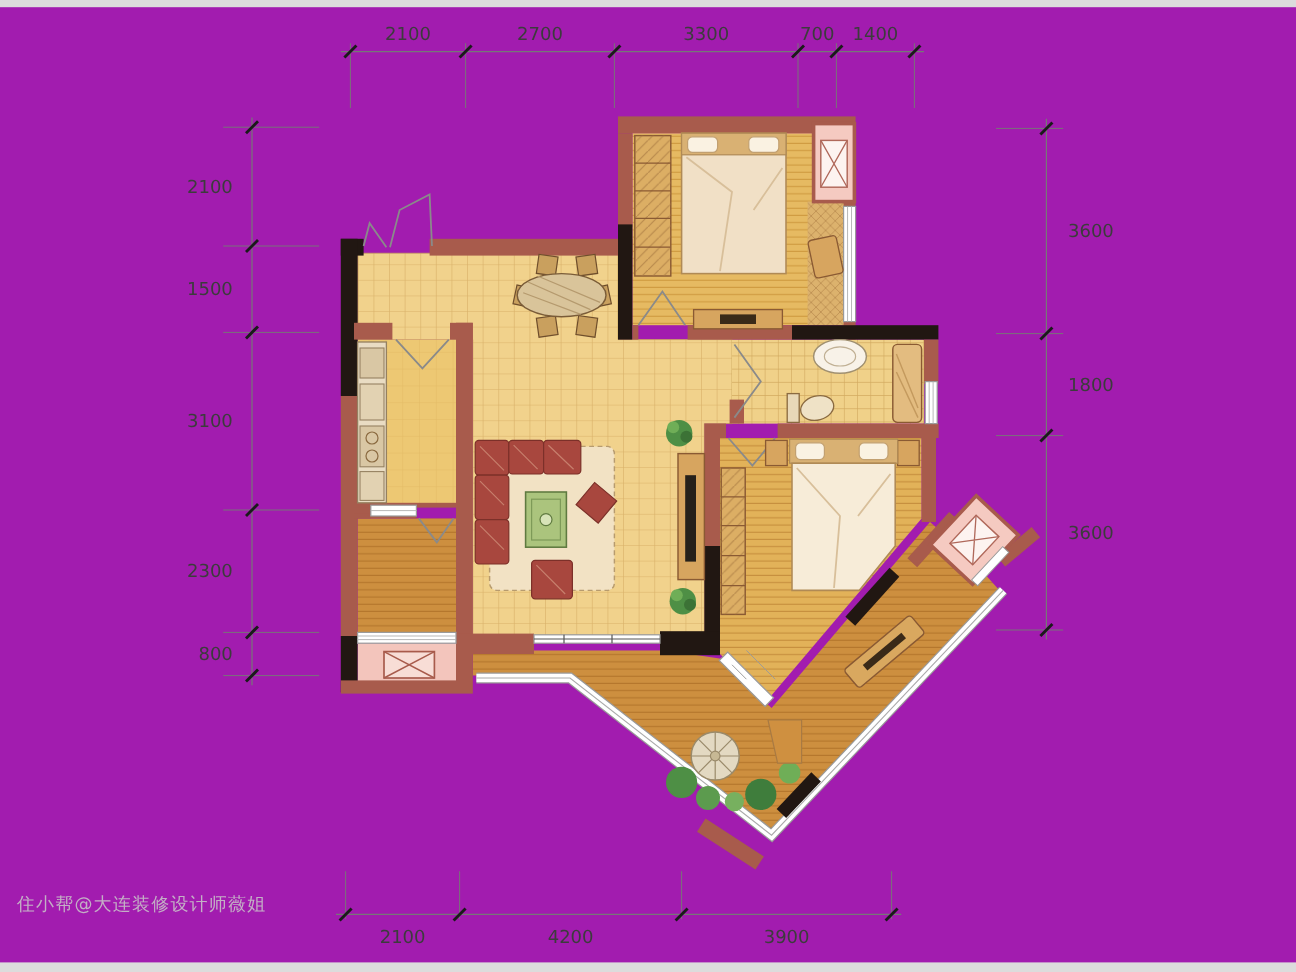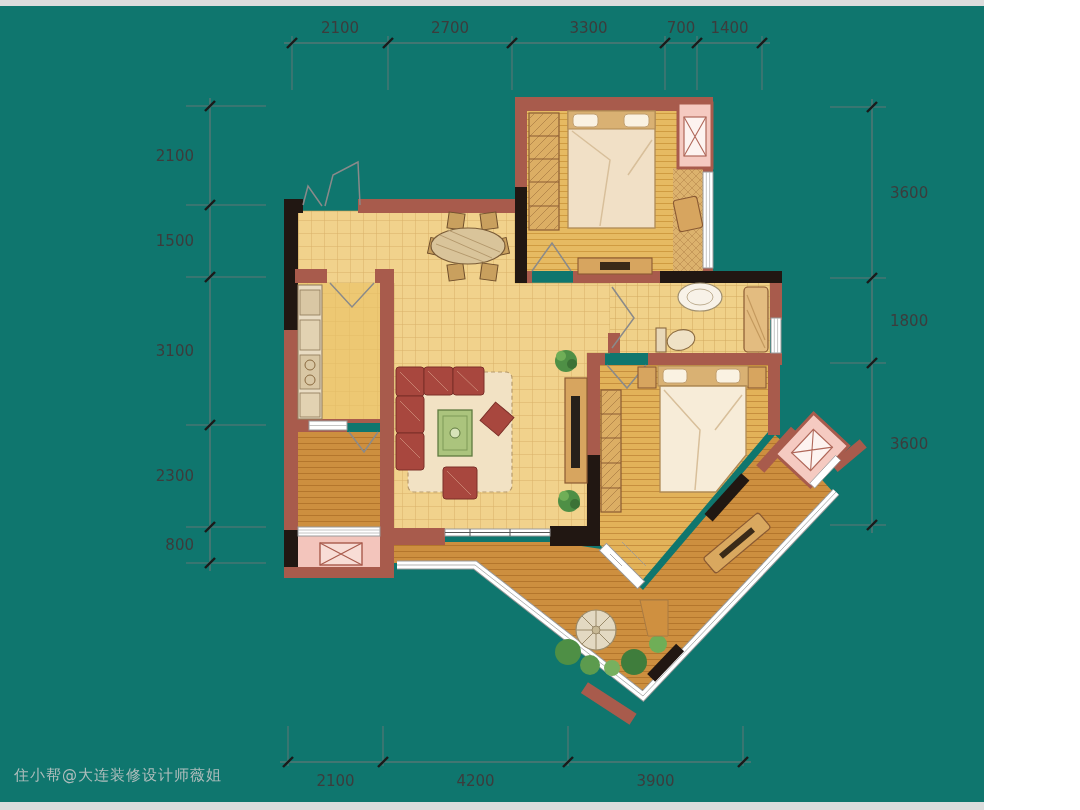--- a/index.html
+++ b/index.html
@@ -1,19 +1,19 @@
 <!DOCTYPE html>
 <html><head>
 <meta charset="utf-8">
 <style>
   html,body{margin:0;padding:0;background:#fff;}
-  #stage{position:relative;width:984px;height:810px;background:#0f766e;overflow:hidden;
+  #stage{position:relative;width:1080px;height:810px;background:#a21caf;overflow:hidden;
          font-family:"DejaVu Sans","Liberation Sans",sans-serif;}
   .letterbox{position:absolute;left:0;width:1080px;background:#dcdcdc;}
-  #watermark{position:absolute;left:14px;top:766px;font-size:15px;color:#c9c9c9;opacity:.85;
+  #watermark{position:absolute;left:14px;top:744px;font-size:15px;color:#c9c9c9;opacity:.85;
              letter-spacing:1px;}
   svg{position:absolute;left:0;top:0;}
   text.dim{font-size:15px;fill:#3c3c3c;}
 </style>
 </head>
 <body>
 
 <div id="stage">
   <div class="letterbox" style="top:0;height:6px;"></div>
   <div class="letterbox" style="top:802px;height:8px;"></div>

